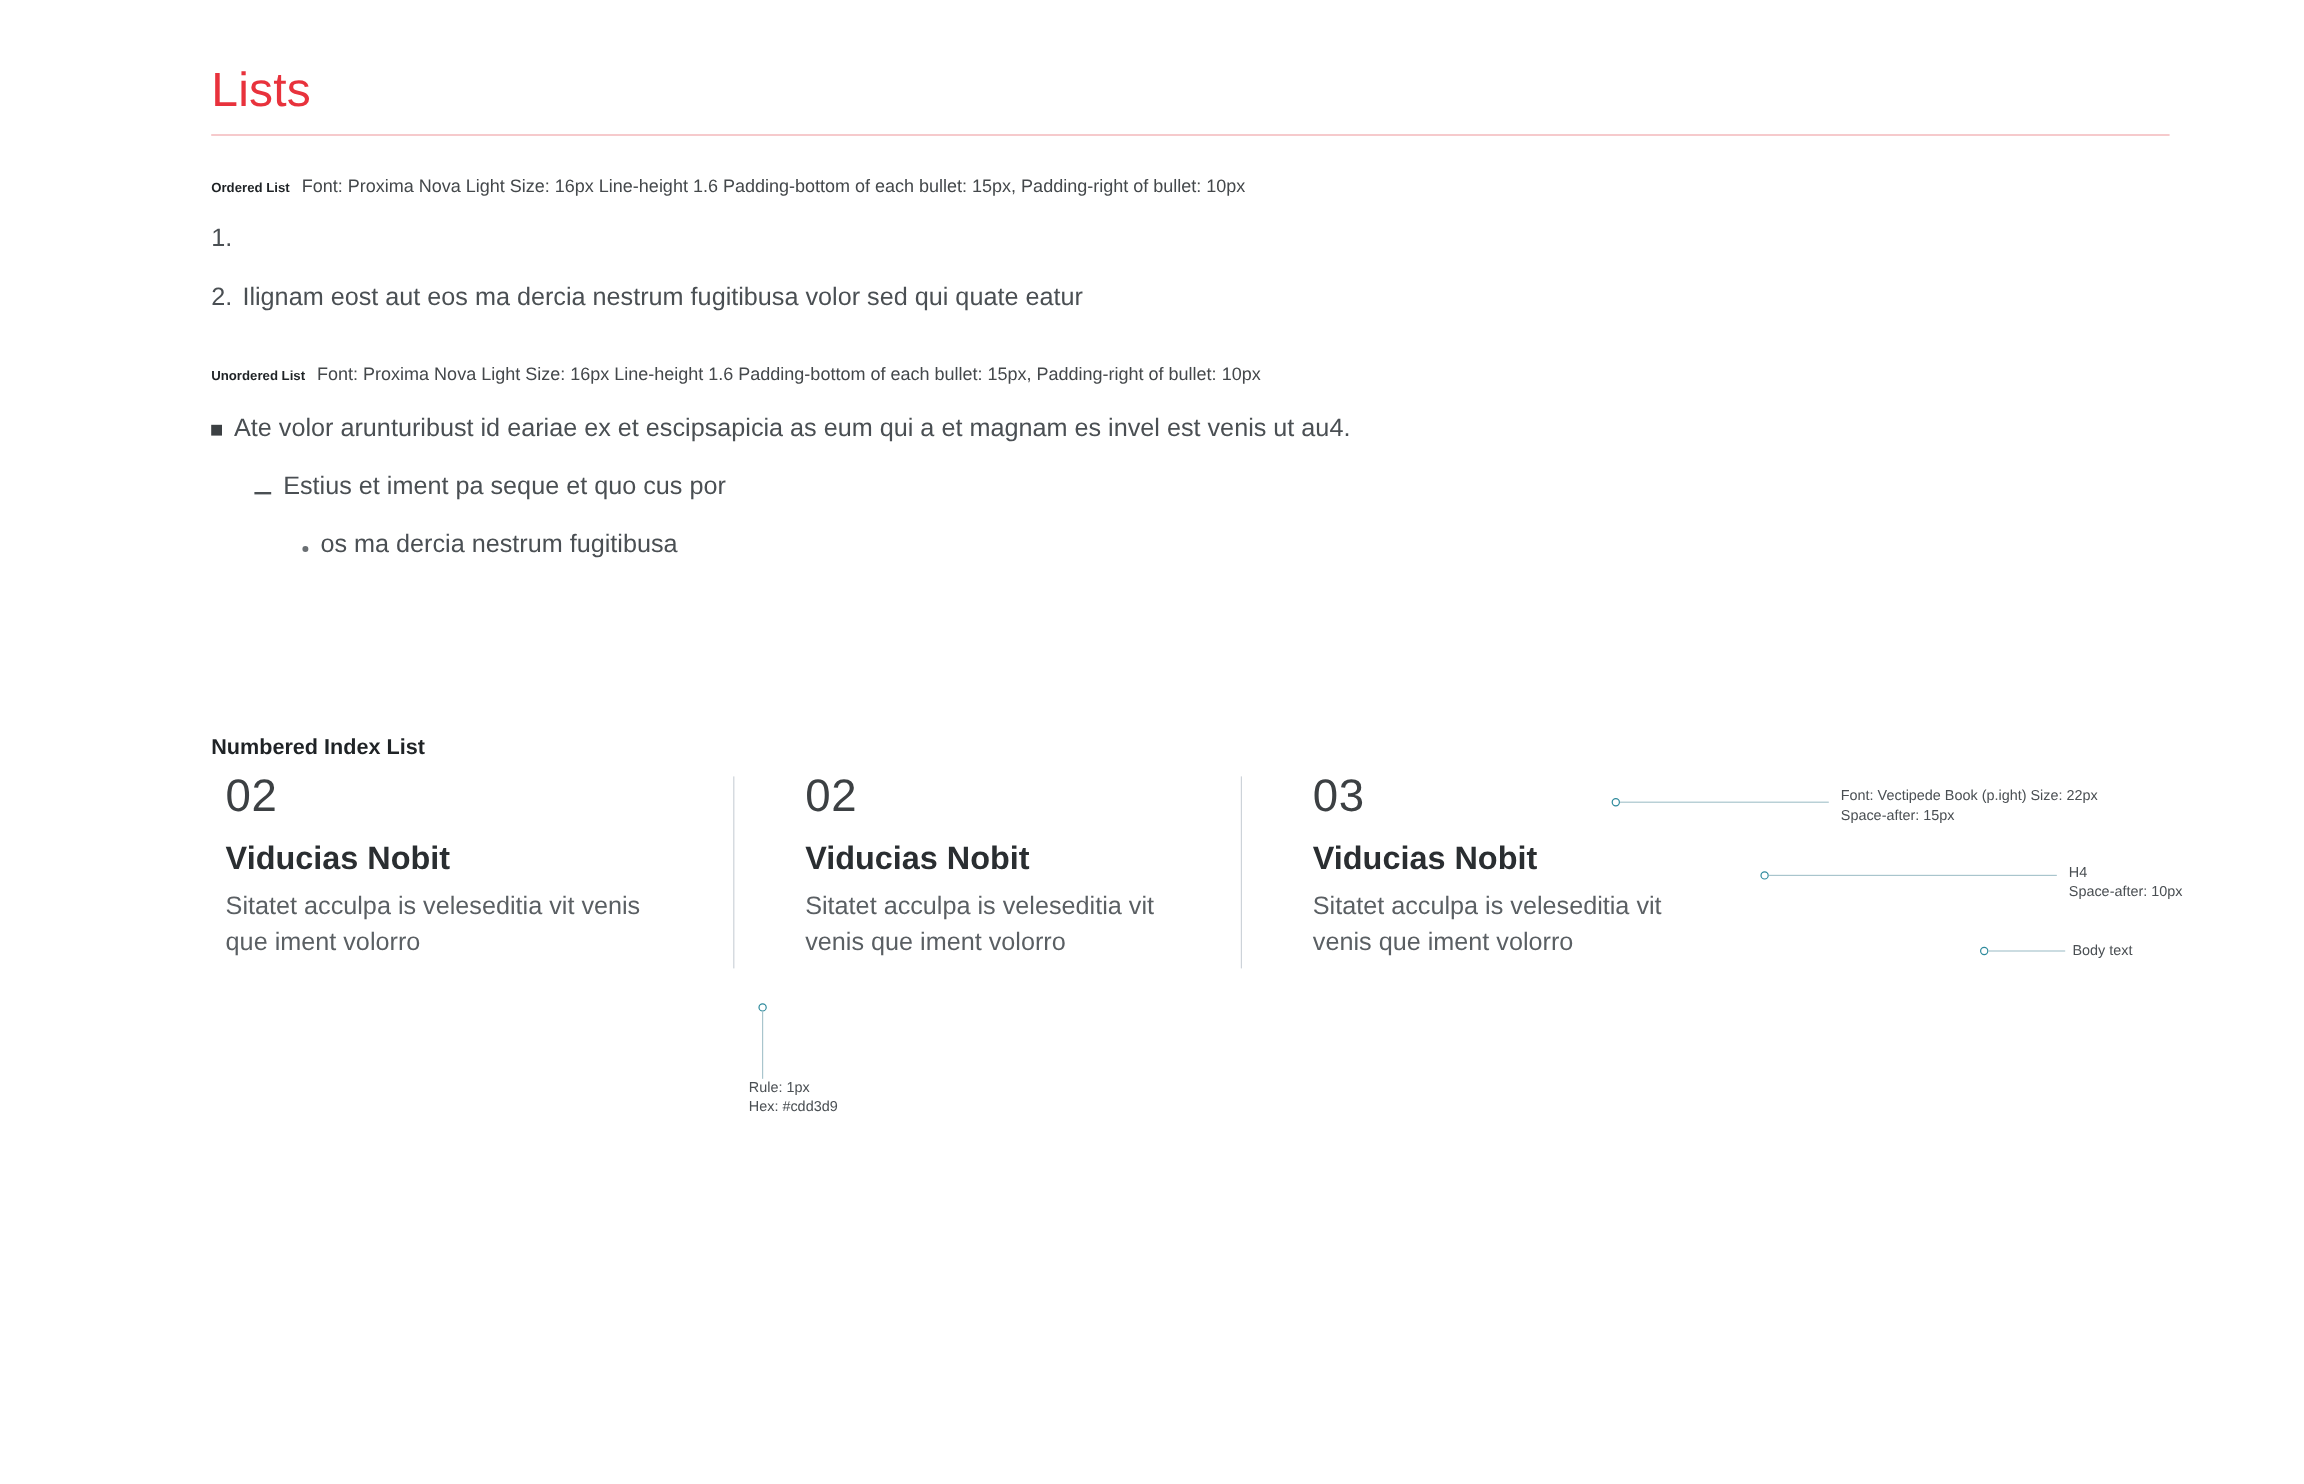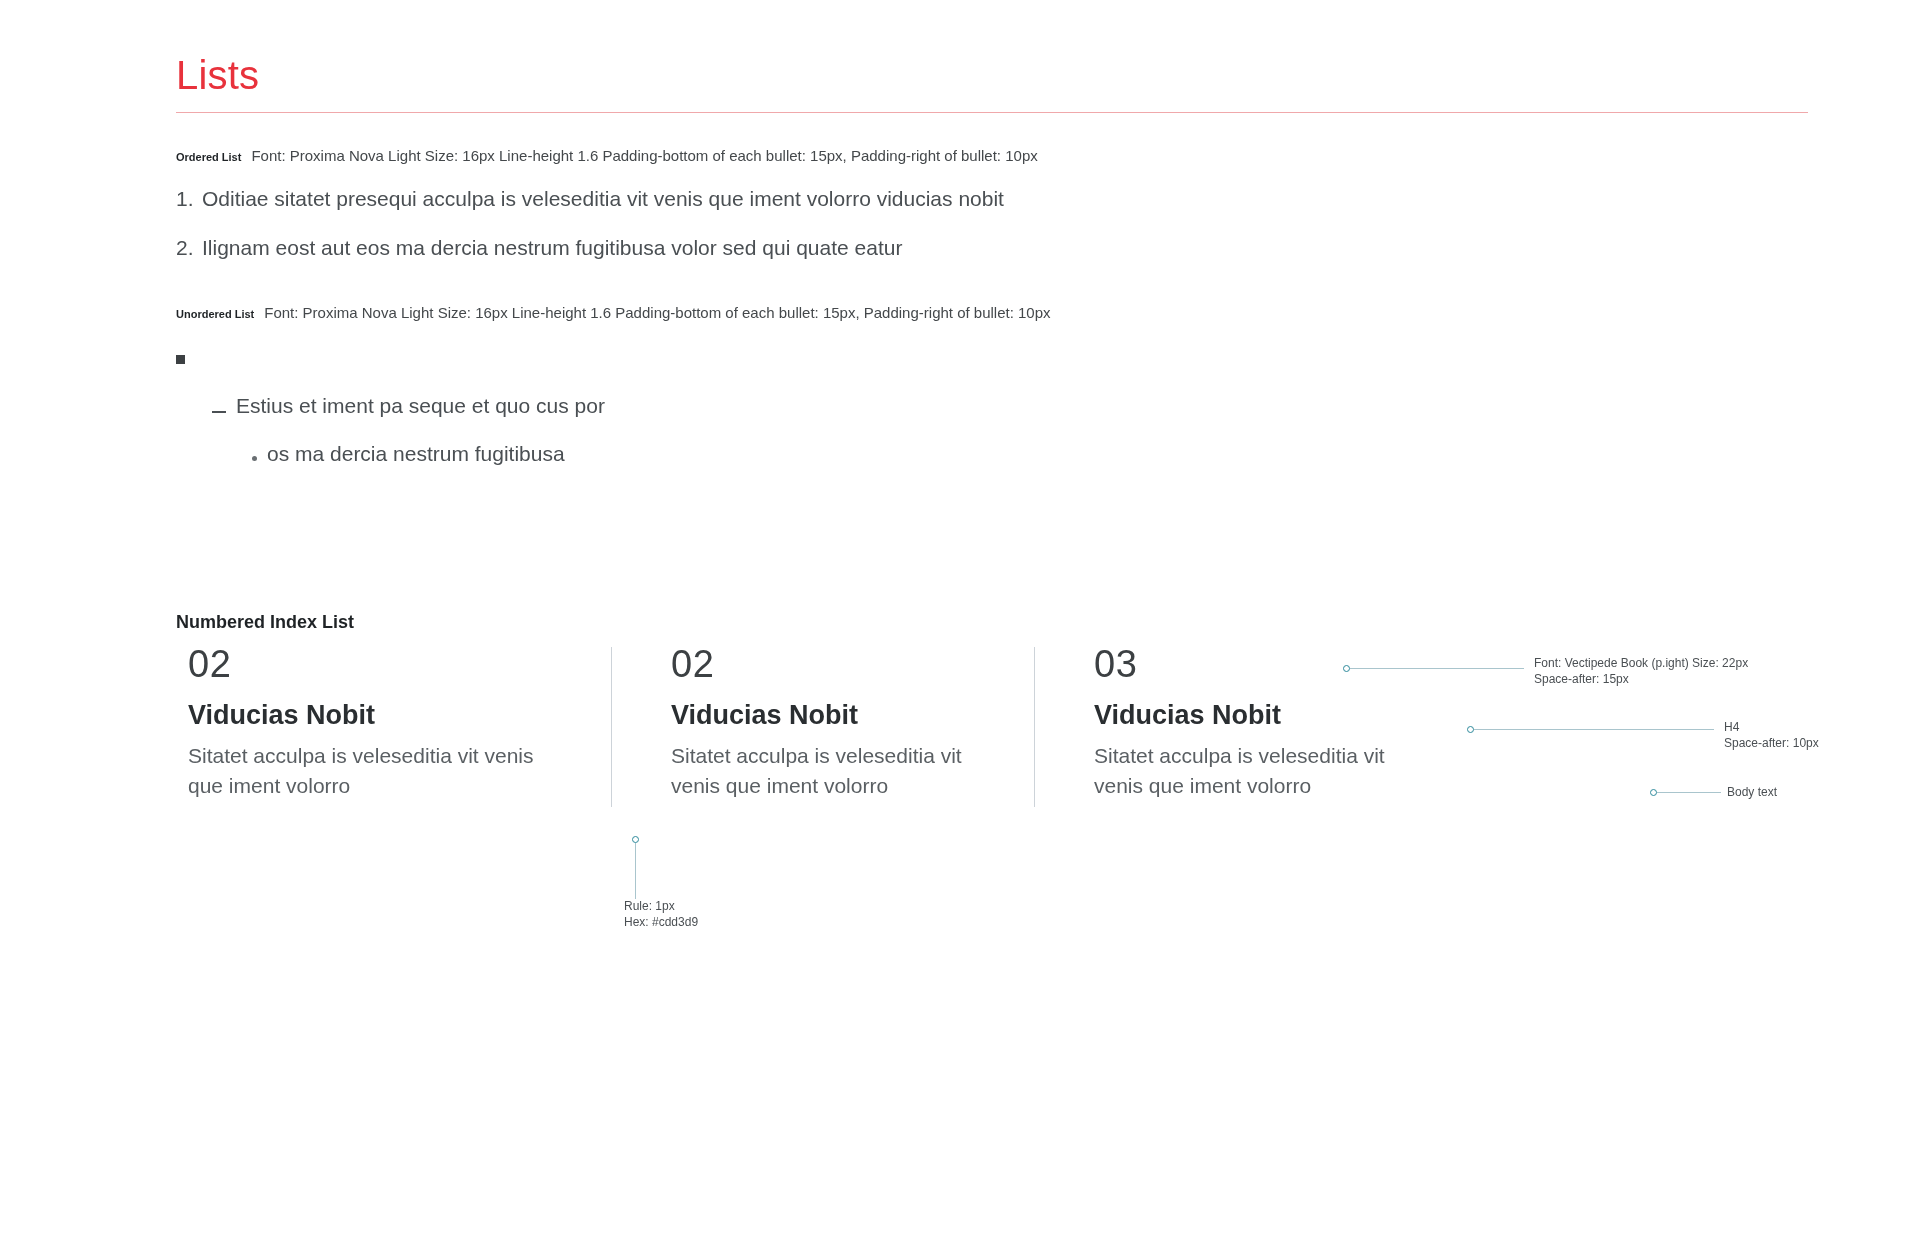--- a/index.html
+++ b/index.html
@@ -225,35 +225,35 @@
   <div class="page-title">Lists</div>
   <div class="title-rule"></div>
 
   <div class="spec-line" style="left:176px; top:148px;">
     <span class="spec-label">Ordered List</span><span class="spec-body">Font: Proxima Nova Light  Size: 16px   Line-height 1.6   Padding-bottom of each bullet: 15px,   Padding-right of bullet: 10px</span>
   </div>
 
   <div class="ordered-list">
     <div class="li">
       <span class="marker">1.</span>
-      <span>Oditiae sitatet presequi acculpa is veleseditia vit venis que iment volorro viducias nobit</span>
     </div>
     <div class="li">
       <span class="marker">2.</span>
       <span>Ilignam eost aut eos ma dercia nestrum fugitibusa volor sed qui quate eatur</span>
     </div>
   </div>
 
   <div class="spec-line" style="left:176px; top:305px;">
     <span class="spec-label">Unordered List</span><span class="spec-body">Font: Proxima Nova Light  Size: 16px   Line-height 1.6   Padding-bottom of each bullet: 15px,   Padding-right of bullet: 10px</span>
   </div>
 
   <div class="unordered-list">
     <div class="ul-item">
       <span class="bullet"><span class="sq-bullet"></span></span>
+      <span style="max-width:955px;">Ate volor arunturibust id eariae ex et escipsapicia as eum qui a et magnam es invel est venis ut au4.</span>
     </div>
     <div class="ul-item ul-level-2">
       <span class="bullet"><span class="dash-bullet"></span></span>
       <span>Estius et iment pa seque et quo cus por</span>
     </div>
     <div class="ul-item ul-level-3">
       <span class="bullet"><span class="dot-bullet"></span></span>
       <span>os ma dercia nestrum fugitibusa</span>
     </div>
   </div>

